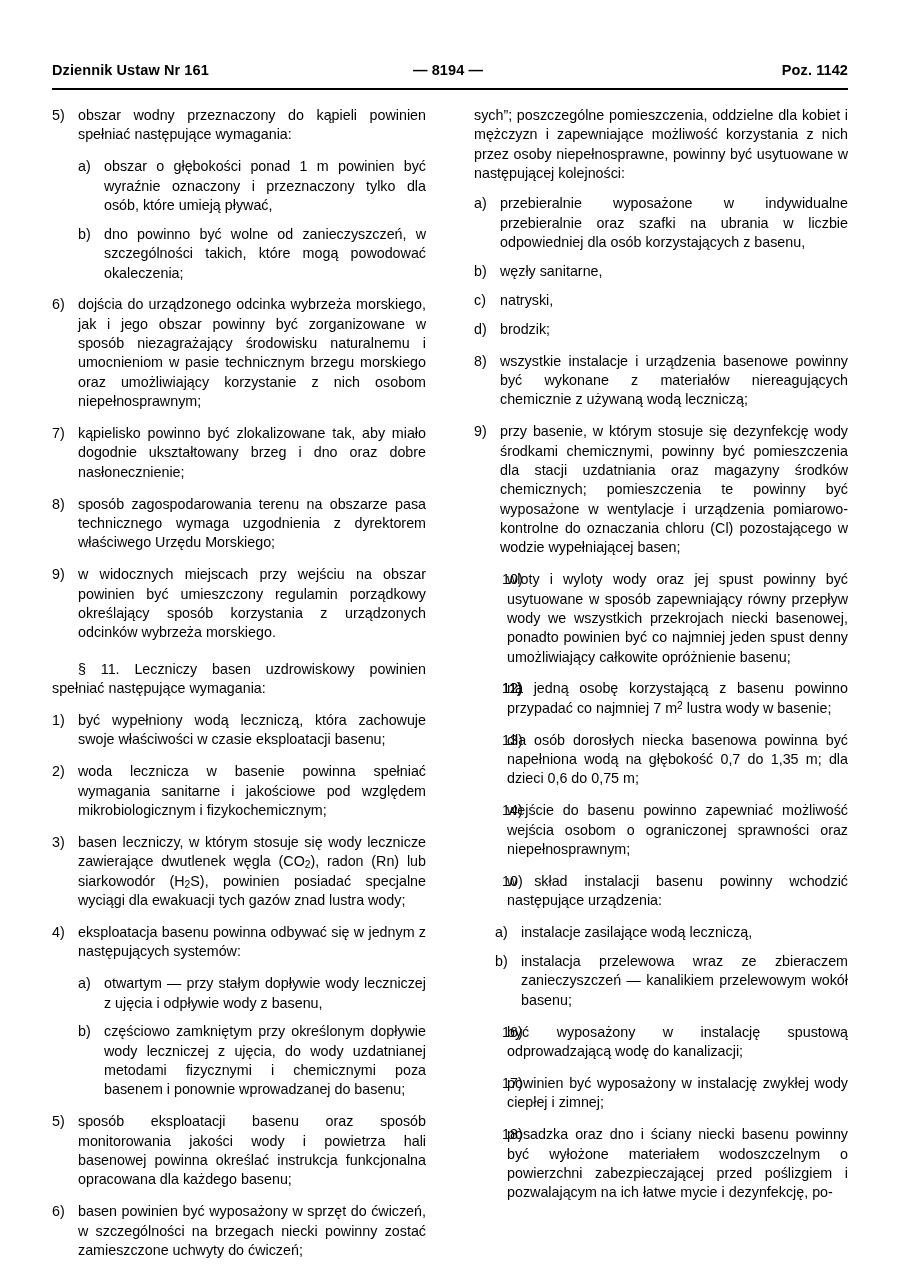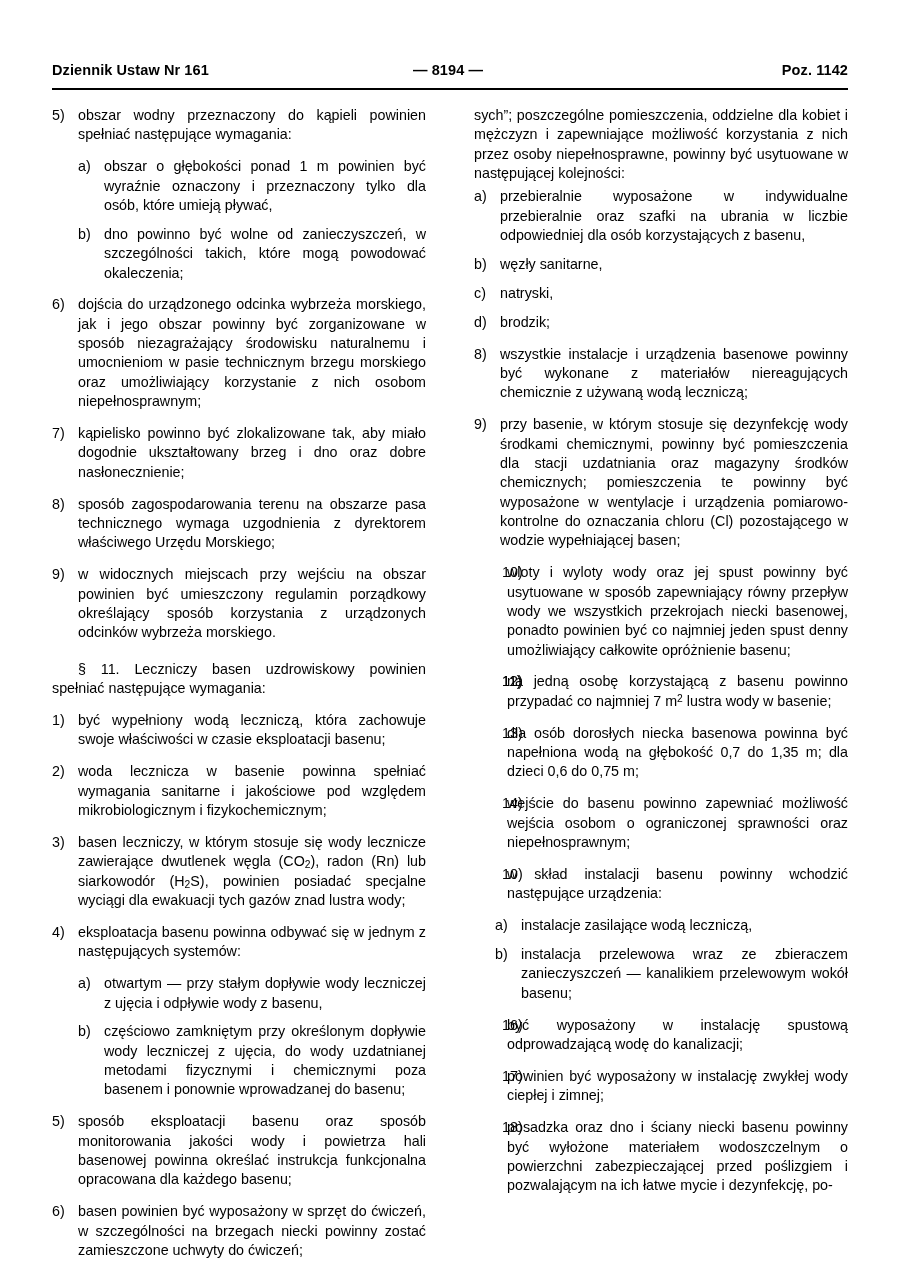--- a/index.html
+++ b/index.html
@@ -205,21 +205,21 @@
 
       <div class="item">
         <span class="marker">6)</span>
         <span>basen powinien być wyposażony w sprzęt do ćwiczeń, w szczególności na brzegach niecki powinny zostać zamieszczone uchwyty do ćwiczeń;</span>
       </div>
 
     </div>
 
     <div class="col col-right">
 
-      <div class="para" style="text-indent:0; margin-bottom:4px;">sych”; poszczególne pomieszczenia, oddzielne dla kobiet i mężczyzn i zapewniające możliwość korzystania z nich przez osoby niepełnosprawne, powinny być usytuowane w następującej kolejności:</div>
+      <div class="para" style="text-indent:0; margin-bottom:11px;">sych”; poszczególne pomieszczenia, oddzielne dla kobiet i mężczyzn i zapewniające możliwość korzystania z nich przez osoby niepełnosprawne, powinny być usytuowane w następującej kolejności:</div>
 
       <div class="item tight">
         <span class="marker">a)</span>
         <span>przebieralnie wyposażone w indywidualne przebieralnie oraz szafki na ubrania w liczbie odpowiedniej dla osób korzystających z basenu,</span>
       </div>
 
       <div class="item tight">
         <span class="marker">b)</span>
         <span>węzły sanitarne,</span>
       </div>

